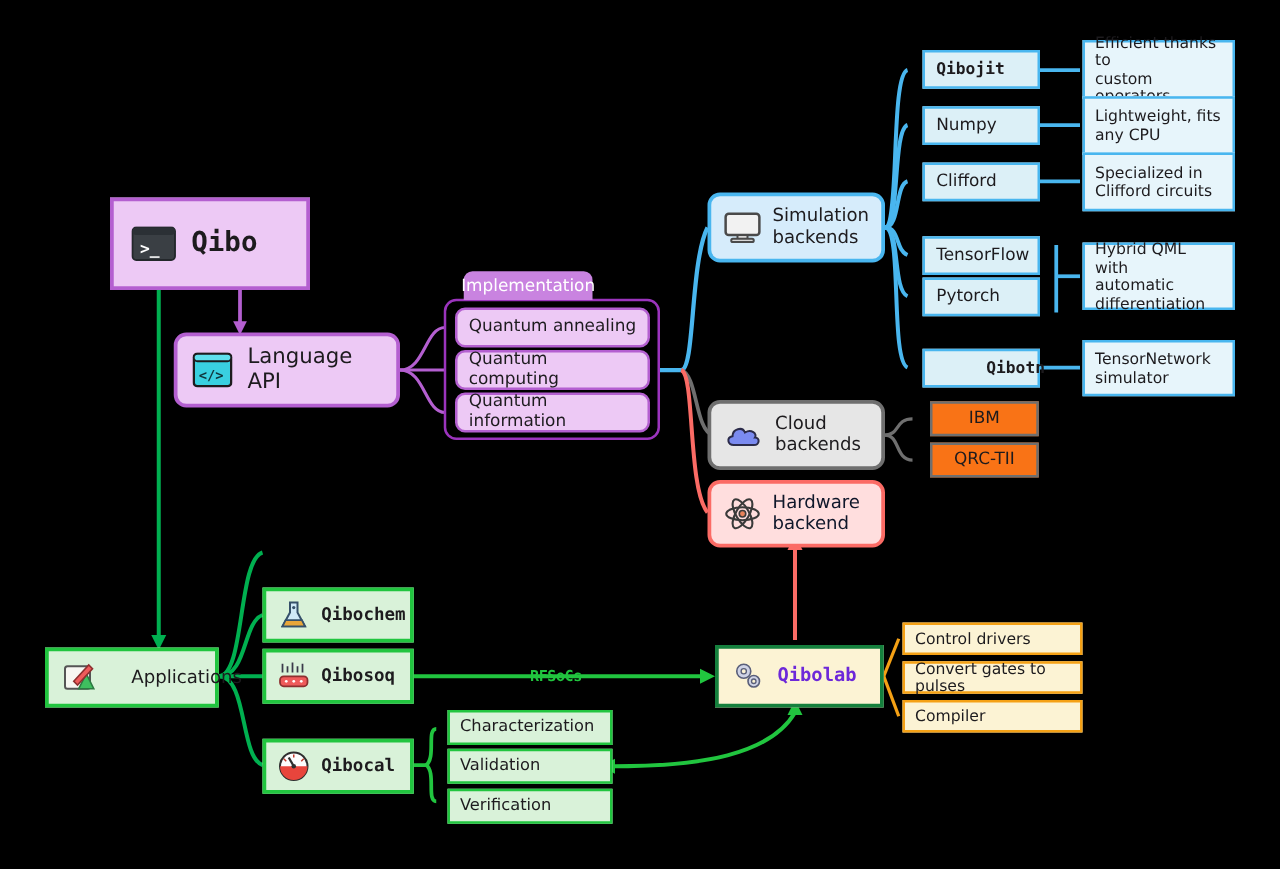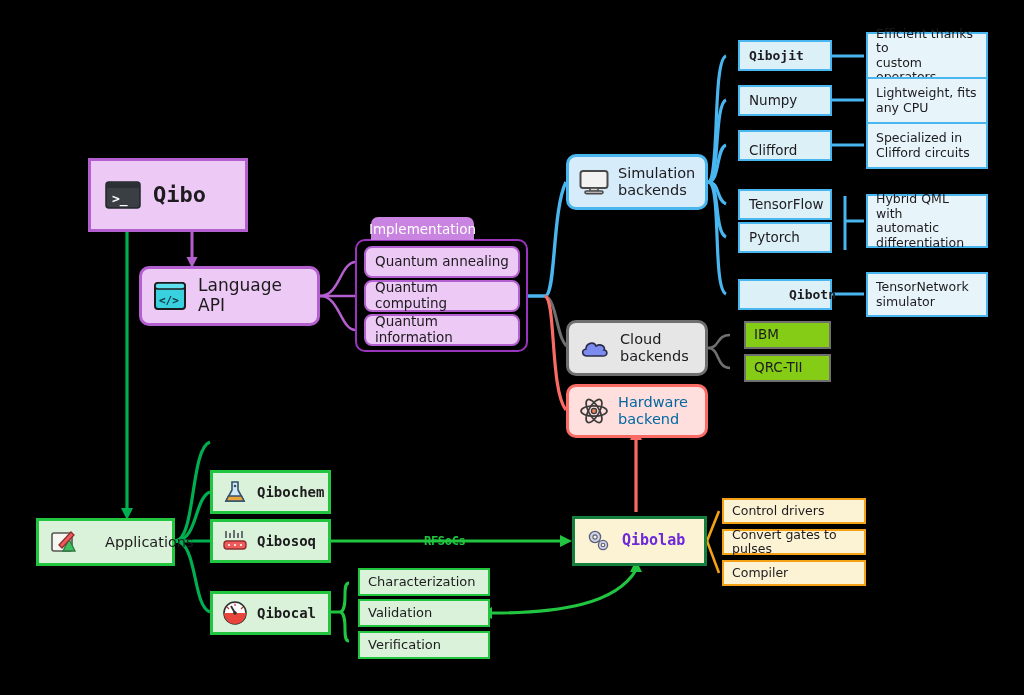--- a/index.html
+++ b/index.html
@@ -19,24 +19,24 @@
   .impl-tab{position:absolute;box-sizing:border-box;background:#c983e0;border-radius:7px 7px 0 0;color:#fff;
             display:flex;align-items:center;justify-content:center;font-size:13.5px;}
 
   
   .blue{background:#d6ecfb;border:3px solid #49b6ef;border-radius:10px;color:#1d1b1e;}
   .blue-item{background:#dcf0f7;border:2.5px solid #49b6ef;color:#1d1b1e;}
   .blue-note{background:#e7f5fb;border:2.5px solid #49b6ef;color:#1d1b1e;}
 
   
   .gray{background:#e6e6e6;border:3px solid #6f6f6f;border-radius:10px;color:#1d1b1e;}
-  .gray-item{background:#84cc16;border:2.5px solid #6f6f6f;color:#1d1b1e;}
-
-  
-  .red{background:#ffdede;border:3px solid #fb6b65;border-radius:10px;color:#0369a1;}
+  .gray-item{background:#f97316;border:2.5px solid #6f6f6f;color:#1d1b1e;justify-content:center;}
+
+  
+  .red{background:#ffdede;border:3px solid #fb6b65;border-radius:10px;color:#0f172a;}
 
   
   .green{background:#d9f2d9;border:3px solid #21c53f;color:#1d1b1e;}
   .green-item{background:#d9f2d9;border:2.5px solid #21c53f;color:#1d1b1e;}
 
   
   .orange{background:#fcf3d4;border:3px solid #15803d;color:#6d28d9;}
   .orange-item{background:#fcf3d4;border:2.5px solid #f5a115;color:#1d1b1e;}
 
   .mono{font-family:"DejaVu Sans Mono", monospace;font-weight:bold;}
@@ -153,21 +153,21 @@
     <span class="lbl" style="font-size:14.5px;">Simulation
 backends</span>
   </div>
 
   <div class="node blue-item" style="left:738px;top:40px;width:94px;height:31px;padding:0 9px;">
     <span class="lbl mono" style="font-size:13px;">Qibojit</span>
   </div>
   <div class="node blue-item" style="left:738px;top:85px;width:94px;height:31px;padding:0 9px;">
     <span class="lbl" style="font-size:13.5px;">Numpy</span>
   </div>
-  <div class="node blue-item" style="left:738px;top:130px;width:94px;height:31px;padding:0 9px;align-items:flex-end;">
+  <div class="node blue-item" style="left:738px;top:130px;width:94px;height:31px;padding:0 9px;">
     <span class="lbl" style="font-size:13.5px;">Clifford</span>
   </div>
   <div class="node blue-item" style="left:738px;top:189px;width:94px;height:31px;padding:0 9px;">
     <span class="lbl" style="font-size:13.5px;">TensorFlow</span>
   </div>
   <div class="node blue-item" style="left:738px;top:222px;width:94px;height:31px;padding:0 9px;">
     <span class="lbl" style="font-size:13.5px;">Pytorch</span>
   </div>
   <div class="node blue-item" style="left:738px;top:279px;width:94px;height:31px;padding:0 9px;">
     <span class="lbl mono" style="font-size:13px;margin-left:40px;">Qibotn</span>

